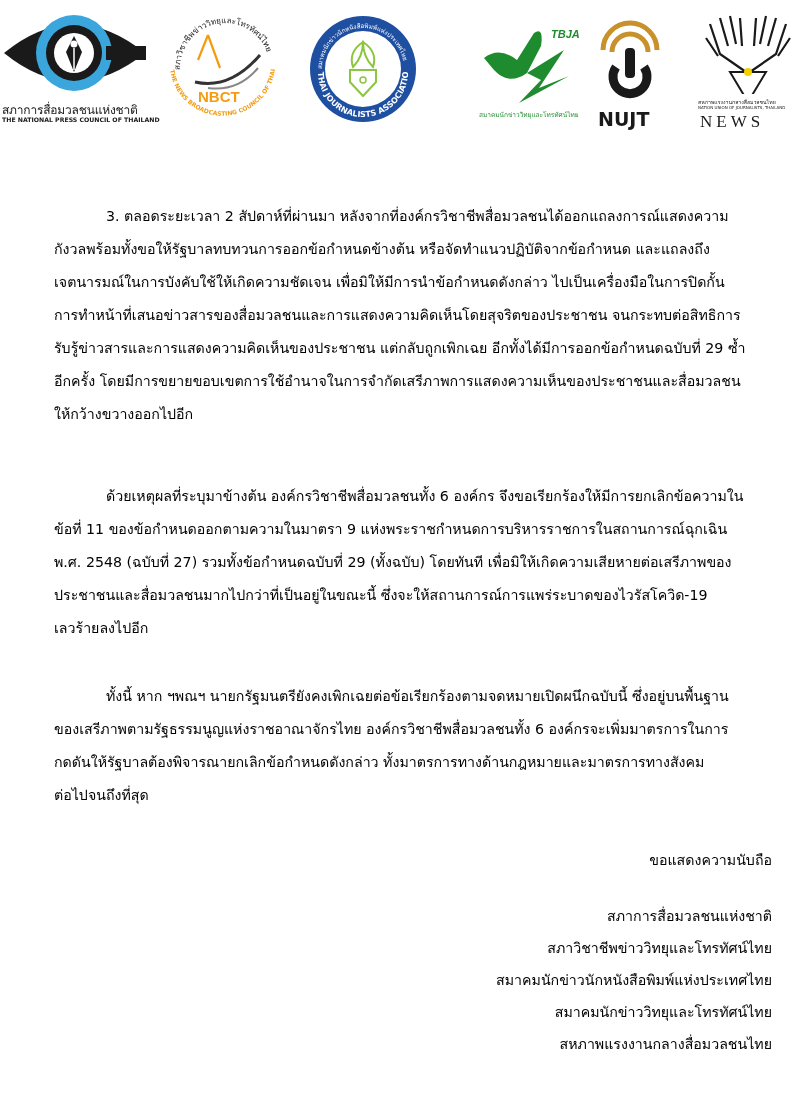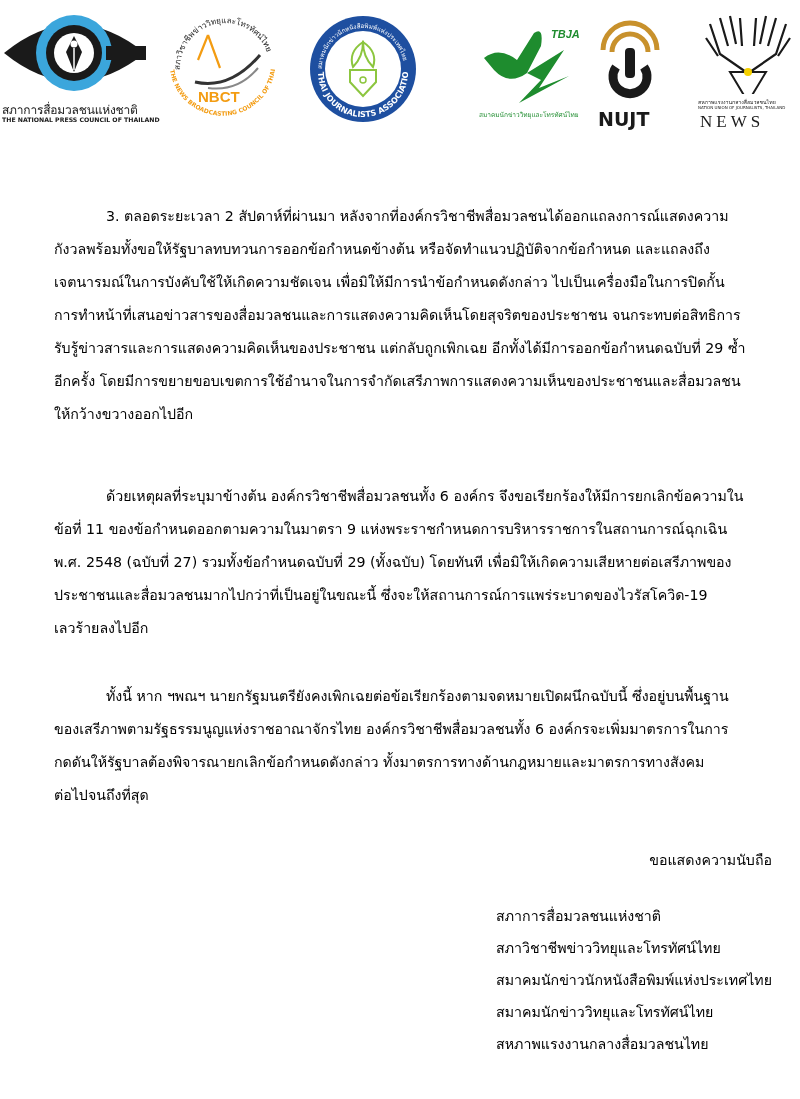--- a/index.html
+++ b/index.html
@@ -8,21 +8,21 @@
   .logos { position: absolute; top: 0; left: 0; width: 800px; height: 140px; }
   .logo { position: absolute; }
   .logo svg { display: block; }
   .logo-caption { position: absolute; white-space: nowrap; }
 
   .body-text { position: absolute; left: 54px; width: 748px; font-size: 14.2px; line-height: 33px; }
   .para { position: absolute; left: 0; width: 748px; }
   .line { display: block; height: 33px; white-space: nowrap; }
   .indent { padding-left: 52px; }
 
-  .sign { position: absolute; right: 28px; font-size: 14.2px; line-height: 32px; white-space: nowrap; }
+  .sign { position: absolute; right: 28px; text-align: right; font-size: 14.2px; line-height: 32px; white-space: nowrap; }
 </style>
 </head>
 <body>
 
 <div class="logos">
 
   <div class="logo" style="left:2px;top:8px;width:145px;height:118px;">
     <svg width="145" height="90" viewBox="0 0 145 90">
       <path d="M2 45 Q72 -12 143 45 Q72 102 2 45 Z" fill="#1a1a1a"></path>
       <circle cx="72" cy="45" r="38" fill="#3ba6dc"></circle>

